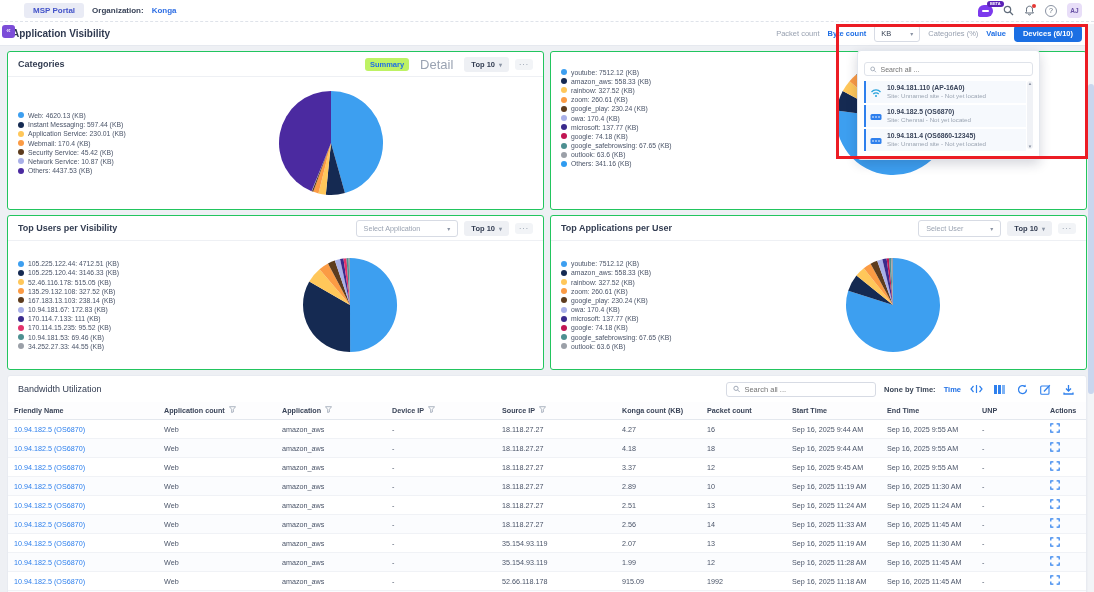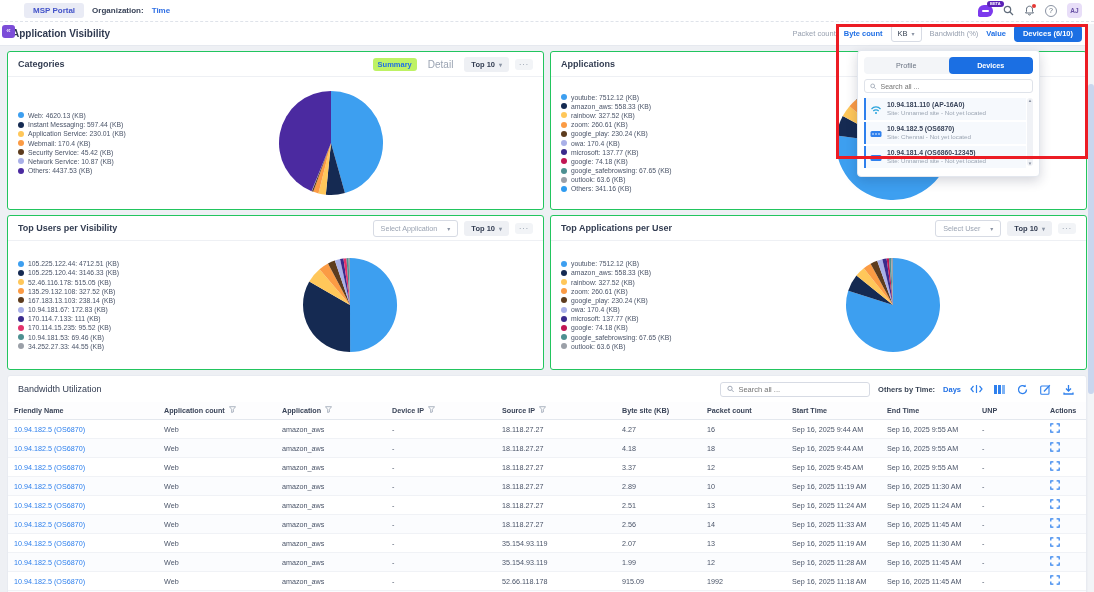--- a/index.html
+++ b/index.html
@@ -20,37 +20,37 @@
   .help-circ{width:12px;height:12px;border:1px solid #8a93a3;border-radius:50%;color:#5f6b7a;font-size:7px;text-align:center;line-height:10px;cursor:pointer}
   .avatar{width:15px;height:15px;background:#e8def8;border-radius:4px;color:#6750a4;font-size:6.5px;font-weight:bold;text-align:center;line-height:15px;cursor:pointer}
   .collapse-btn{position:absolute;left:2px;top:25px;width:13px;height:13px;background:#7c4dd8;color:#fff;border-radius:3px;font-size:8px;line-height:12px;text-align:center;z-index:20;cursor:pointer}
 
   
   .page-header{height:24px;background:#fff;display:flex;align-items:center;padding:0 12px;border-bottom:1px solid #e6e9ef}
   .ph-title{font-size:10px;font-weight:bold;color:#2f3950}
   .ph-controls{margin-left:auto;display:flex;align-items:center;gap:8px}
   .t-gray{font-size:7.5px;color:#98a1b0;cursor:pointer}
   .t-blue{font-size:7.5px;color:#1f6fe5;font-weight:bold;cursor:pointer}
-  .mini-select{display:flex;align-items:center;gap:4px;border:1px solid #d7dbe4;border-radius:3px;padding:3px 6px;font-size:7.5px;color:#3a4556;background:#fff;cursor:pointer}
+  .mini-select{display:flex;align-items:center;gap:19px;border:1px solid #d7dbe4;border-radius:3px;padding:3px 6px;font-size:7.5px;color:#3a4556;background:#fff;cursor:pointer}
   .caret{font-size:6px;color:#8a93a3}
   .btn-primary{background:#1b6fe3;color:#fff;font-size:7.5px;font-weight:bold;border:none;border-radius:4px;padding:4px 9px;cursor:pointer}
   .date-box{border:1px solid #d7dbe4;border-radius:4px;padding:4px 8px;font-size:7.5px;color:#3a4556;background:#fff;cursor:pointer;white-space:nowrap}
 
   
   .content{padding:5px 7px;display:flex;flex-direction:column;gap:5px}
   .row{display:flex;gap:6px}
   .card{background:#fff;border:1px solid #22c55e;border-radius:3px;flex:1;overflow:hidden;position:relative}
   .card-h{height:25px;display:flex;align-items:center;padding:0 10px;border-bottom:1px solid #eef0f4}
   .card-title{font-size:9px;font-weight:bold;color:#333d52}
   .card-ctrl{margin-left:auto;display:flex;align-items:center;gap:6px}
   .chip{background:#eef0f4;border-radius:3px;font-size:7.5px;font-weight:bold;color:#333d52;padding:3px 7px;display:flex;gap:4px;align-items:center;cursor:pointer}
   .dots-chip{background:#f2f4f7;border-radius:3px;color:#8a93a3;font-size:7px;padding:2px 4px;letter-spacing:1px;cursor:pointer}
   .tgl-on{font-size:7.5px;color:#1f6fe5;font-weight:bold;background:#bef264;padding:2px 5px;border-radius:3px;cursor:pointer}
-  .tgl-off{font-size:10px;color:#9aa3b2;padding:2px 5px;cursor:pointer}
-  .sel-ph{display:flex;align-items:center;gap:10px;border:1px solid #d7dbe4;border-radius:3px;padding:3px 7px;font-size:7.2px;color:#9aa3b2;background:#fff;cursor:pointer}
+  .tgl-off{font-size:13px;color:#9aa3b2;padding:2px 5px;cursor:pointer}
+  .sel-ph{display:flex;align-items:center;gap:27px;border:1px solid #d7dbe4;border-radius:3px;padding:3px 7px;font-size:7.2px;color:#9aa3b2;background:#fff;cursor:pointer}
   .card-b{height:132px;display:flex;align-items:center;padding:0 10px}
   .r2 .card-b{height:128px}
   .legend{width:228px}
   .lg-row{display:flex;align-items:center;gap:4px;margin:2.2px 0;cursor:pointer}
   .lg-dot{width:6px;height:6px;border-radius:50%;flex:none}
   .lg-tx{font-size:6.8px;color:#4a5468;white-space:nowrap}
   .pie-area{flex:1;display:flex;align-items:center}
   #card-categories .pie-area{padding-left:32px}
   #card-applications .pie-area{padding-left:46px}
   .r2 .pie-area{padding-left:56px}
@@ -89,21 +89,21 @@
   .red-box{position:absolute;left:836px;top:24px;width:252px;height:135px;border:3px solid #ec1c24;z-index:60;pointer-events:none}
   .vscroll{position:absolute;right:0;top:24px;width:6px;height:568px;background:#f2f4f7;z-index:40}
   .vthumb{position:absolute;right:0;top:60px;width:6px;height:310px;background:#c9d6ee;border-radius:3px}
 </style>
 </head>
 <body>
 
 <div class="topbar">
   <span class="app-chip">MSP Portal</span>
   <span class="org-label">Organization:</span>
-  <span class="org-name">Time</span>
+  <span class="org-name">Konga</span>
   <div class="tb-right">
     <div class="chat-ico">
       <i></i>
       <span class="chat-badge">BETA</span>
     </div>
     <span class="ico-gray">
       <svg width="11" height="11" viewBox="0 0 11 11">
           <circle cx="4.5" cy="4.5" r="3.2" fill="none" stroke="#5f6b7a" stroke-width="1.2"></circle>
           <line x1="7" y1="7" x2="10" y2="10" stroke="#5f6b7a" stroke-width="1.2"></line>
         </svg>
@@ -123,21 +123,21 @@
 
 <div class="page-header">
   <span class="ph-title">Application Visibility</span>
   <div class="ph-controls">
     <span class="t-gray">Packet count</span>
     <span class="t-blue">Byte count</span>
     <span class="mini-select">
       <span>KB</span>
       <span class="caret">▾</span>
     </span>
-    <span class="t-gray">Bandwidth (%)</span>
+    <span class="t-gray">Categories (%)</span>
     <span class="t-blue">Value</span>
     <button class="btn-primary">Devices (6/10)</button>
   </div>
 </div>
 
 <div class="content">
   <div class="row r1">
     <div class="card" id="card-categories">
       <div class="card-h">
         <span class="card-title">Categories</span>
@@ -189,23 +189,20 @@
               <path d="M53,53 L47.79,104.74 A52,52 0 0 1 40.47,103.47 Z" fill="#FFC75A"></path>
               <path d="M53,53 L40.47,103.47 A52,52 0 0 1 35.21,101.86 Z" fill="#FB9B44"></path>
               <path d="M53,53 L35.21,101.86 A52,52 0 0 1 33.83,101.34 Z" fill="#5D3C1E"></path>
               <path d="M53,53 L33.83,101.34 A52,52 0 0 1 33.51,101.21 Z" fill="#A9B0E8"></path>
               <path d="M53,53 L33.51,101.21 A52,52 0 0 1 53.00,1.00 Z" fill="#4B2AA0"></path>
             </svg>
           </div>
       </div>
     </div>
     <div class="card" id="card-applications">
-      <div class="card-h">
-        <span class="card-title">Applications</span>
-      </div>
       <div class="card-b">
         <div class="legend" id="lg-applications">
             <div class="lg-row">
               <span class="lg-dot" style="background: rgb(61, 159, 240);"></span>
               <span class="lg-tx">youtube: 7512.12 (KB)</span>
             </div>
             <div class="lg-row">
               <span class="lg-dot" style="background: rgb(21, 42, 82);"></span>
               <span class="lg-tx">amazon_aws: 558.33 (KB)</span>
             </div>
@@ -420,22 +417,22 @@
     <div class="tbl-toolbar">
       <span class="tbl-title">Bandwidth Utilization</span>
       <div class="tbl-right">
         <span class="search-box">
           <svg width="8" height="8" viewBox="0 0 11 11">
               <circle cx="4.5" cy="4.5" r="3.2" fill="none" stroke="#9aa3b2" stroke-width="1.4"></circle>
               <line x1="7" y1="7" x2="10" y2="10" stroke="#9aa3b2" stroke-width="1.4"></line>
             </svg>
           <input type="text" placeholder="Search all ..." style="">
         </span>
-        <span class="grp-lbl">Others by Time:</span>
-        <span class="grp-val">Days</span>
+        <span class="grp-lbl">None by Time:</span>
+        <span class="grp-val">Time</span>
         <span class="tool-ico">
           <svg width="13" height="10" viewBox="0 0 13 10">
               <path d="M3.5 2 1 5l2.5 3" fill="none" stroke="#2f80ed" stroke-width="1.2"></path>
               <line x1="6.5" y1="1" x2="6.5" y2="9" stroke="#2f80ed" stroke-width="1.2"></line>
               <path d="M9.5 2 12 5 9.5 8" fill="none" stroke="#2f80ed" stroke-width="1.2"></path>
             </svg>
         </span>
         <span class="tool-ico">
           <svg width="11" height="11" viewBox="0 0 11 11">
               <rect x="0" y="1" width="3" height="9" fill="#2f80ed"></rect>
@@ -501,21 +498,21 @@
                     <path d="M0.5 0.8h7L5 3.8v3L3 7.4v-3.6z" fill="none" stroke="#98a2b1" stroke-width="0.9"></path>
                   </svg></span>
               </span></th>
             <th><span class="th-flex">
                 <span>Source IP</span>
                 <span><svg width="7" height="7" viewBox="0 0 8 8">
                     <path d="M0.5 0.8h7L5 3.8v3L3 7.4v-3.6z" fill="none" stroke="#98a2b1" stroke-width="0.9"></path>
                   </svg></span>
               </span></th>
             <th><span class="th-flex">
-                <span>Byte site (KB)</span>
+                <span>Konga count (KB)</span>
               </span></th>
             <th><span class="th-flex">
                 <span>Packet count</span>
               </span></th>
             <th><span class="th-flex">
                 <span>Start Time</span>
               </span></th>
             <th><span class="th-flex">
                 <span>End Time</span>
               </span></th>
@@ -676,24 +673,20 @@
             <td>-</td>
             <td></td>
           </tr>
         </tbody>
     </table>
 
   </div>
 </div>
 
 <div class="dev-panel">
-  <div class="dev-tabs">
-    <span class="dev-tab">Profile</span>
-    <span class="dev-tab active">Devices</span>
-  </div>
   <div class="dev-search">
     <svg width="7" height="7" viewBox="0 0 11 11">
         <circle cx="4.5" cy="4.5" r="3.2" fill="none" stroke="#9aa3b2" stroke-width="1.4"></circle>
         <line x1="7" y1="7" x2="10" y2="10" stroke="#9aa3b2" stroke-width="1.4"></line>
       </svg>
     <input type="text" placeholder="Search all ..." style="">
   </div>
   <div class="dev-list" id="dev-list">
       <div class="dev-item">
         <span><svg width="12" height="9" viewBox="0 0 12 9">

